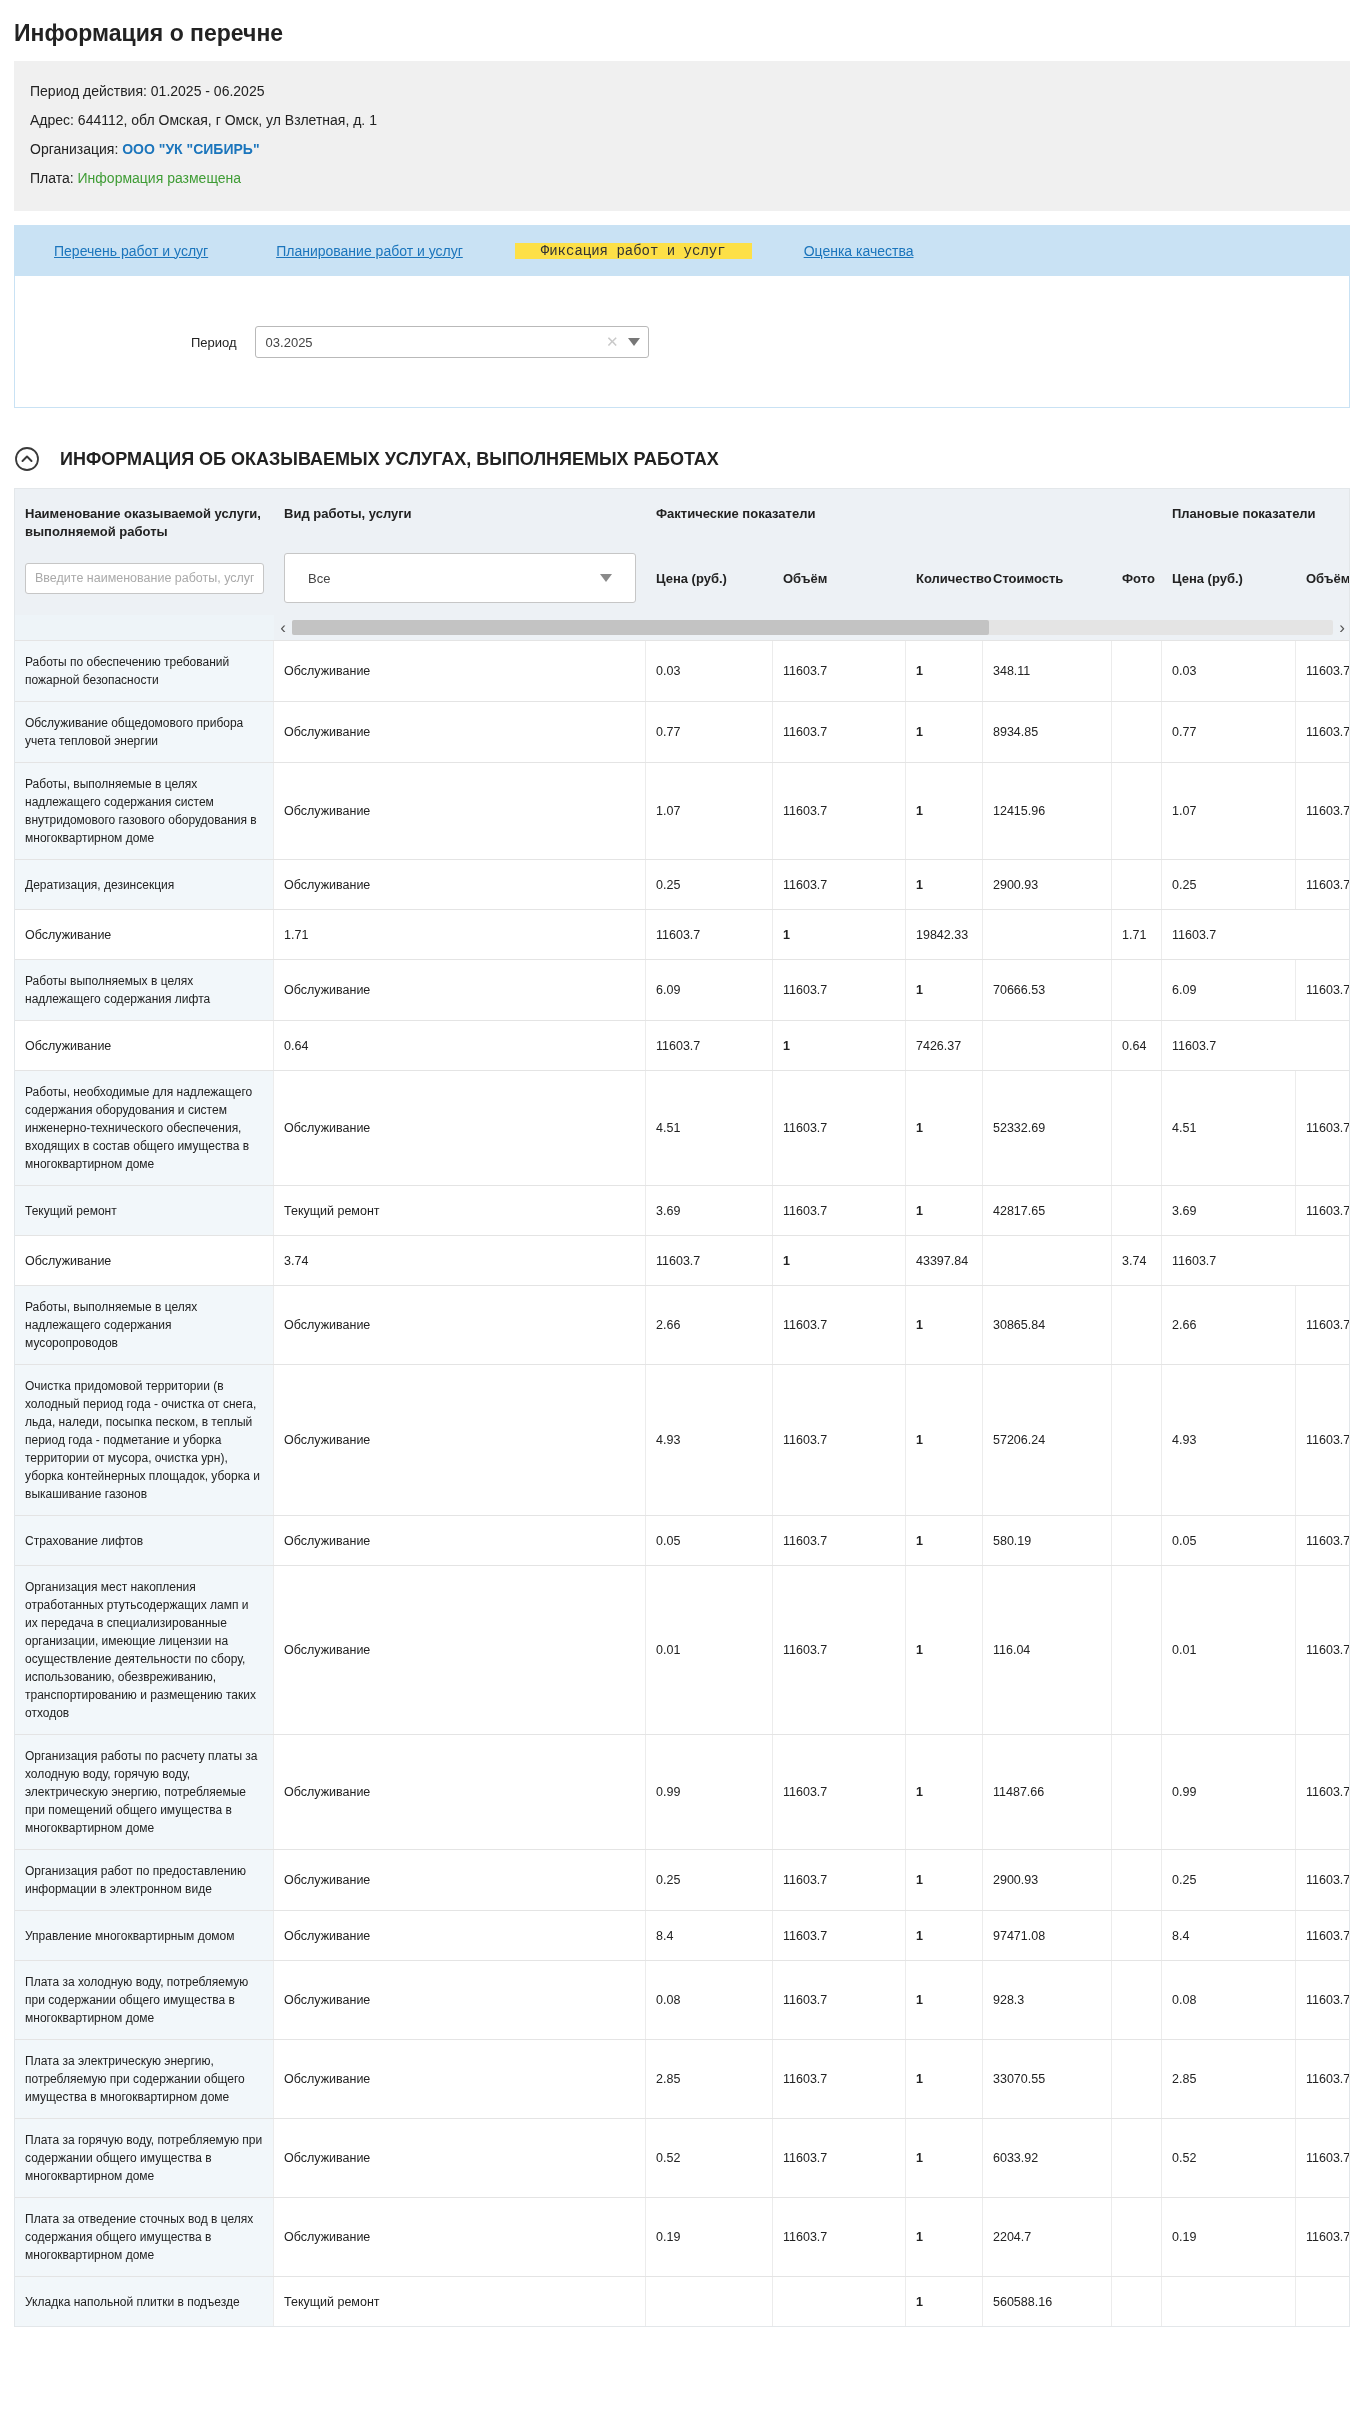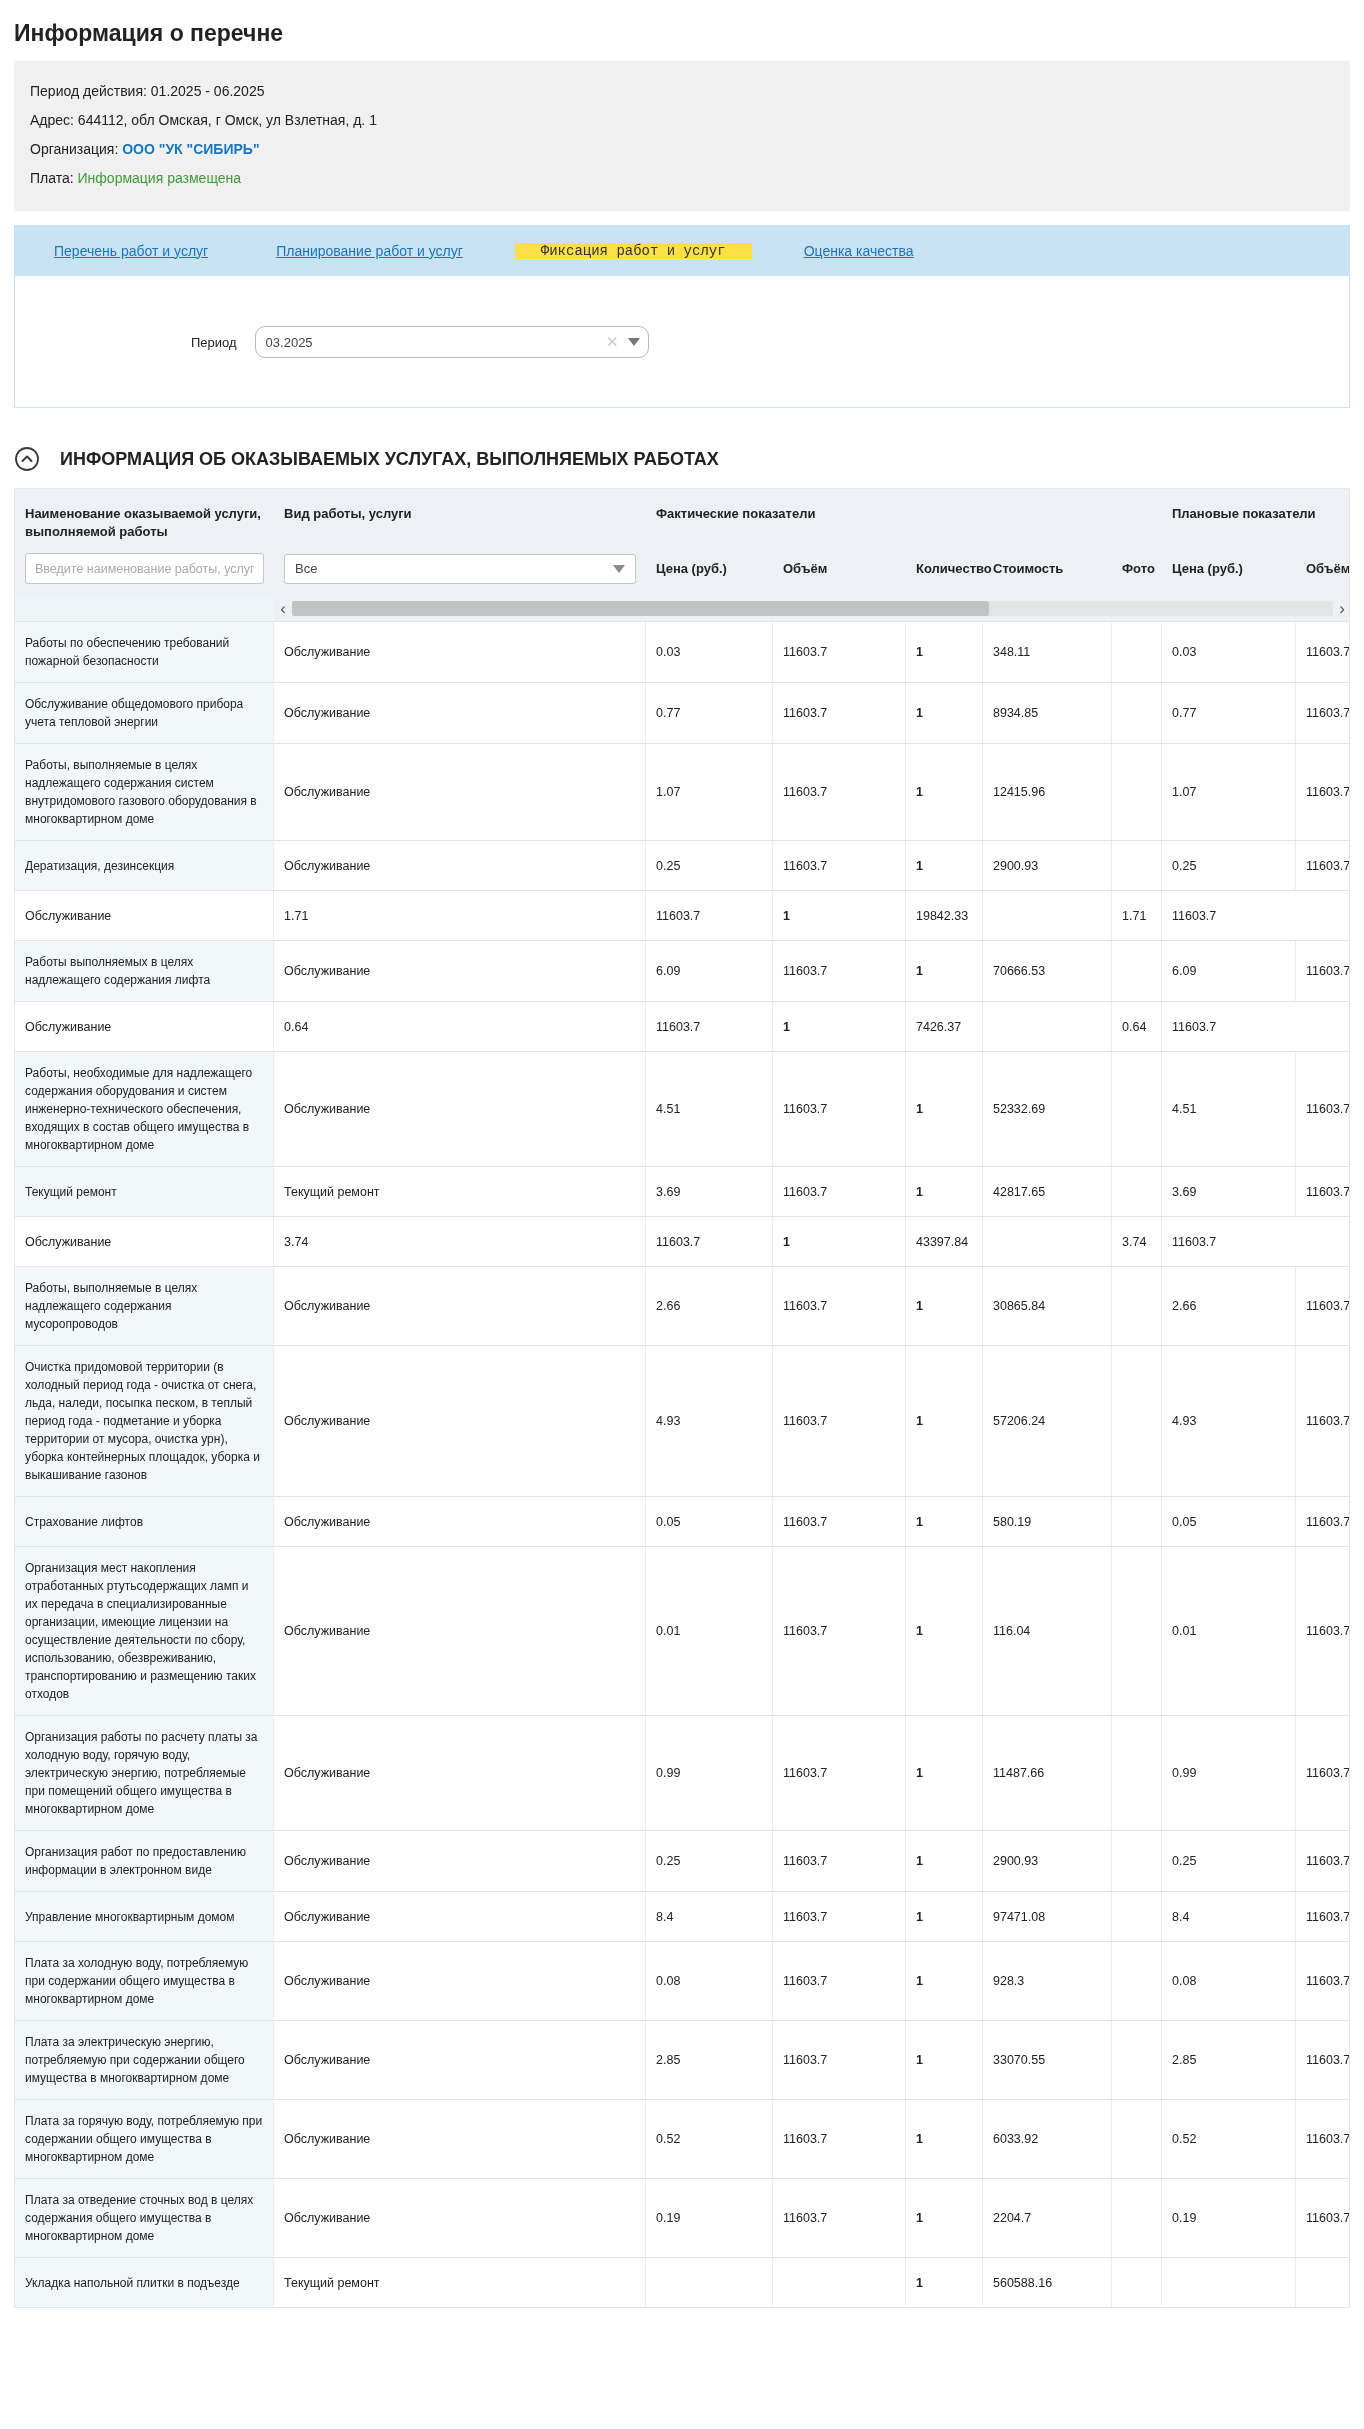--- a/index.html
+++ b/index.html
@@ -21,21 +21,21 @@
 
   
   .tabbar { margin-top:14px; background:#c9e2f4; height:51px; display:flex; align-items:center; padding-left:24px; }
   .tab { display:flex; align-items:center; padding:0 16px; margin-right:36px;
          font-size:14px; color:#1b75bc; text-decoration:underline; cursor:pointer; white-space:nowrap; }
   .tab.active { background:#fde047; color:#333; text-decoration:none; padding:0 26px; cursor:default;font-family:Liberation Mono, monospace; }
 
   .tab-content { border:1px solid #c9e2f4; border-top:none; height:132px; }
   .period-row { display:flex; align-items:center; padding:50px 0 0 176px; }
   .period-label { font-size:13px; color:#222; margin-right:18px; }
-  .combobox { width:394px; height:32px; background:#fff; border:1px solid #b9b9b9; border-radius:10px;
+  .combobox { width:394px; height:32px; background:#fff; border:1px solid #b9b9b9; border-radius:3px;
               display:flex; align-items:center; padding:0 8px 0 10px; }
   .combobox .value { flex:1; font-size:13px; color:#444; }
   .combobox .clear { color:#c9c9c9; font-size:15px; padding:0 7px; cursor:pointer; }
   .combobox .arrow { width:0; height:0; border-left:6px solid transparent; border-right:6px solid transparent;
                      border-top:8px solid #777; margin-left:2px; cursor:pointer; }
 
   
   .section-head { display:flex; align-items:center; gap:20px; margin:38px 0 16px 0; }
   .section-head svg { flex:0 0 auto; cursor:pointer; }
   .section-title { font-size:18px; font-weight:bold; color:#222; }
@@ -45,22 +45,22 @@
   .tgrid { display:grid; grid-template-columns:259px 372px 127px 133px 77px 129px 50px 134px 180px; width:1461px; }
   .thead { background:#edf1f5; width:1461px; }
   .thead-row1 { display:grid; grid-template-columns:259px 372px 516px 314px; width:1461px; padding:16px 0 4px 0; }
   .h-label { font-weight:bold; font-size:13px; color:#222; padding:0 10px; line-height:18px; }
   .thead-row2 { align-items:center; padding:8px 0 12px 0; }
   .h-sub { font-weight:bold; font-size:13px; color:#222; padding:0 10px; }
   .filter-cell { padding:0 10px; }
   .search-input { width:100%; height:31px; border:1px solid #c6c6c6; border-radius:3px; padding:0 9px;
                   font-family:"Liberation Sans",sans-serif; font-size:12.5px; color:#333; background:#fff; }
   .search-input::placeholder { color:#a9a9a9; }
-  .select-box { width:100%; height:30px; background:#fff; border:1px solid #c6c6c6; border-radius:3px;
-                display:flex; align-items:center; padding:0 10px; cursor:pointer; }
+  .select-box { width:100%; height:50px; background:#fff; border:1px solid #c6c6c6; border-radius:3px;
+                display:flex; align-items:center; padding:0 23px; cursor:pointer; }
   .select-box .value { flex:1; font-size:13px; color:#444; }
   .select-box .arrow { width:0; height:0; border-left:6px solid transparent; border-right:6px solid transparent;
                        border-top:8px solid #8a8a8a; }
 
   
   .scroll-row { display:flex; width:1336px; height:25px; align-items:center; background:#edf1f5; }
   .scroll-spacer { width:259px; height:100%; background:#eef4f8; }
   .scroll-arrow { width:18px; text-align:center; font-size:17px; color:#555; line-height:20px; cursor:pointer; user-select:none; }
   .scroll-track { flex:1; height:15px; background:#e4e4e4; border-radius:2px; position:relative; cursor:pointer; }
   .scroll-thumb { position:absolute; left:0; top:0; height:15px; width:67%; background:#c3c3c3; border-radius:2px; cursor:grab; }

